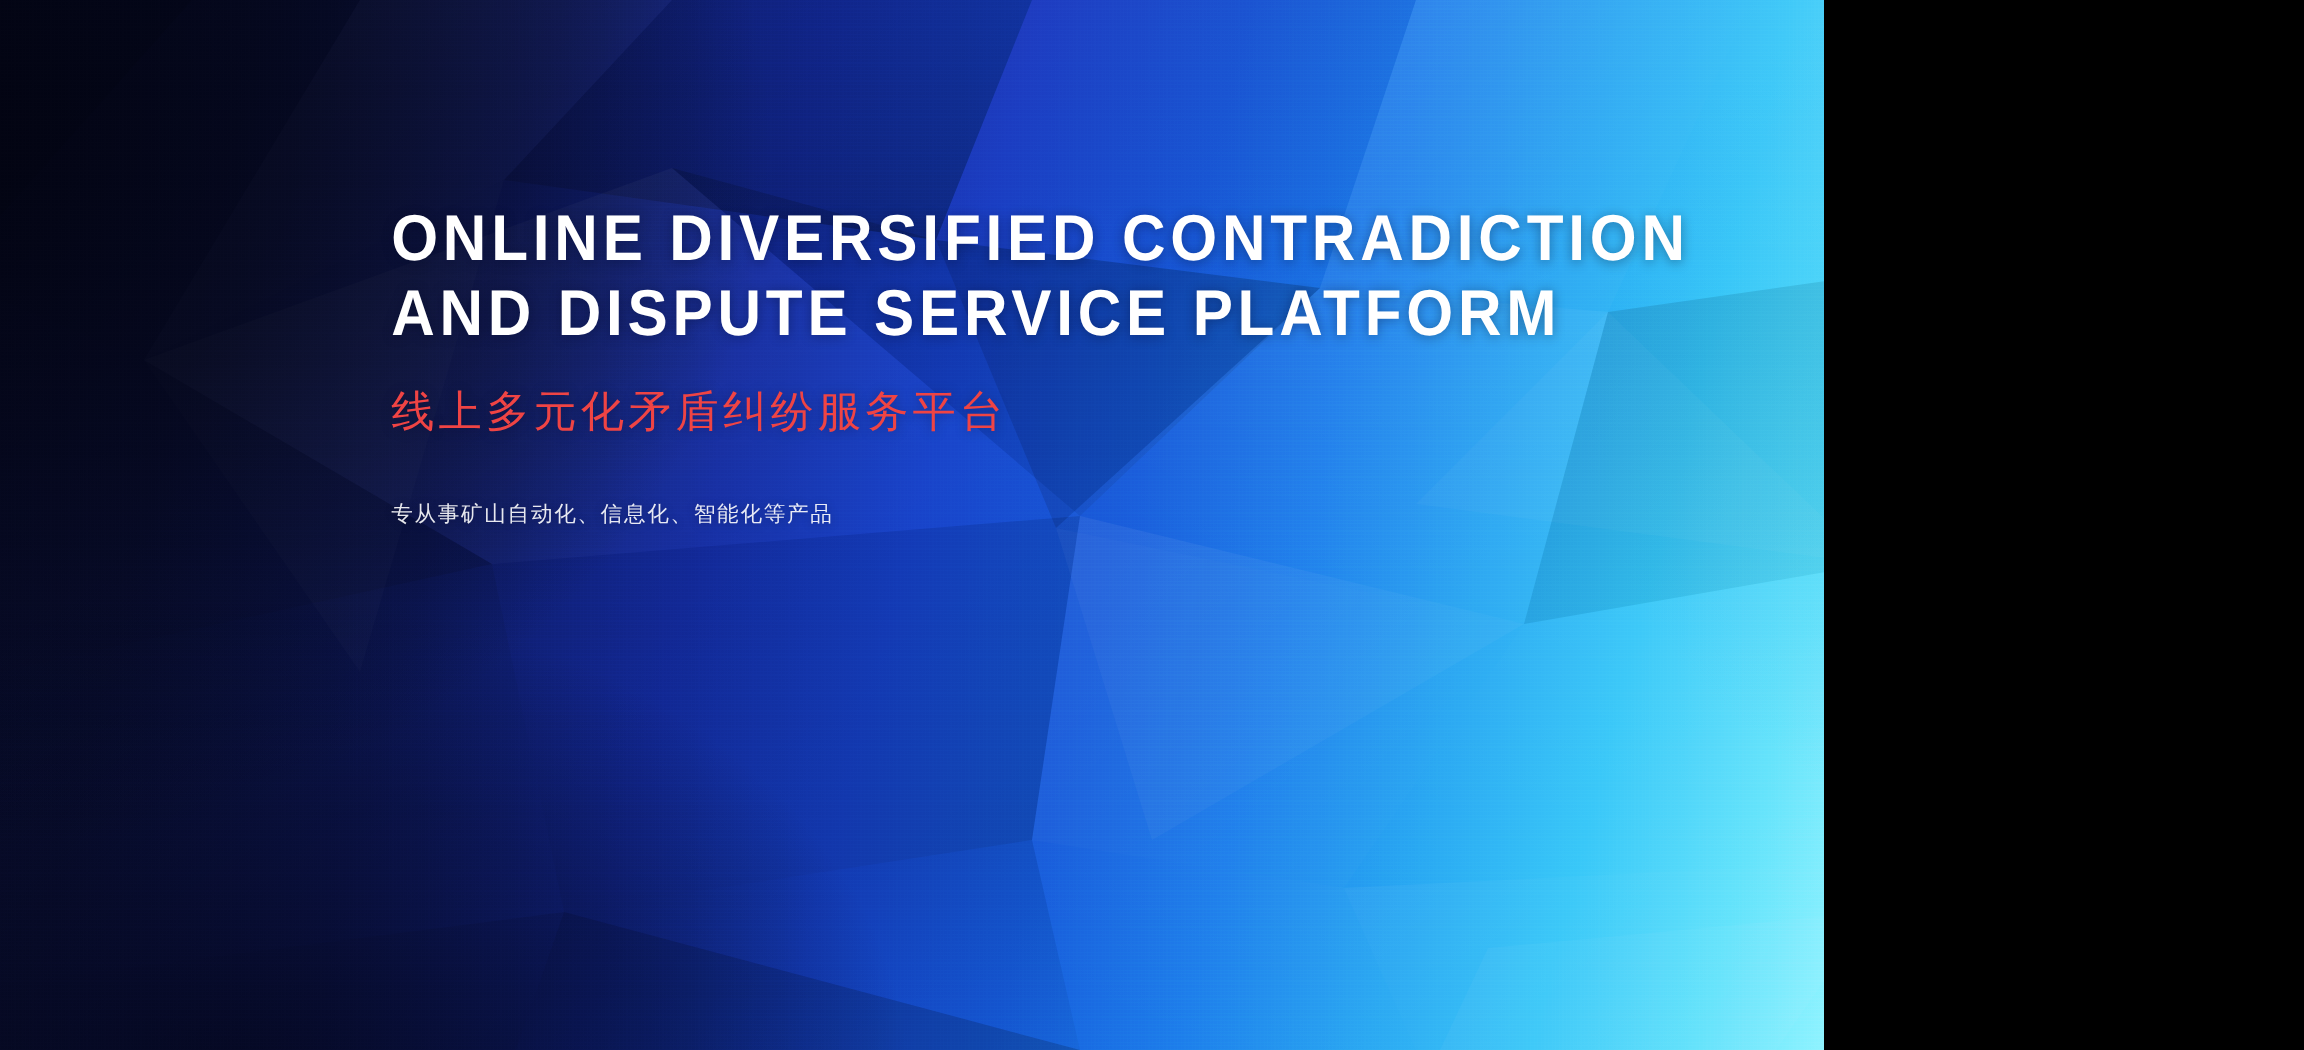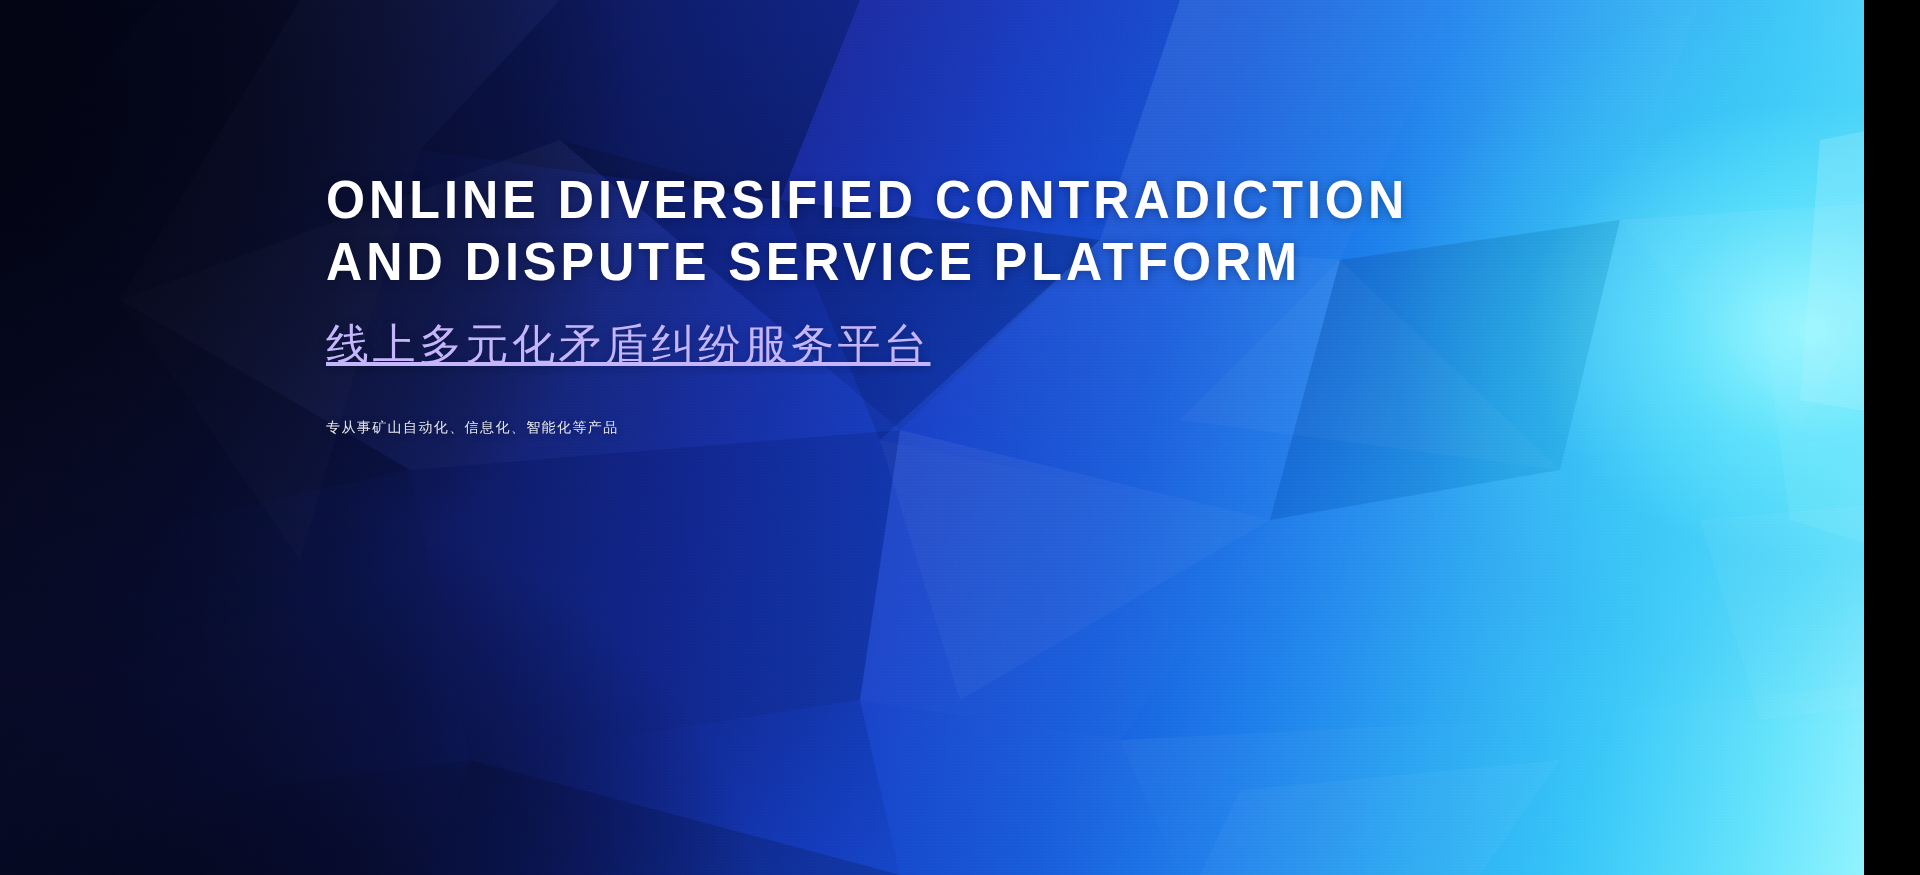--- a/index.html
+++ b/index.html
@@ -7,21 +7,21 @@
     margin: 0;
     padding: 0;
     background: #000;
   }
   body {
     font-family: "Liberation Sans", "DejaVu Sans", sans-serif;
   }
 
   #hero-banner {
     position: relative;
-    width: 1864px;
+    width: 1520px;
     height: 875px;
     overflow: hidden;
     background: #0a1030;
   }
 
   
   .bg-svg {
     position: absolute;
     inset: 0;
     width: 1920px;
@@ -99,40 +99,39 @@
     letter-spacing: 4.3px;
     text-transform: uppercase;
     white-space: pre-line;
     transform: scaleX(0.93);
     transform-origin: left center;
     text-shadow: 0 1px 10px rgba(4,10,40,0.38);
   }
 
   #headline-cn {
     margin: 26px 0 0 0;
-    color: #c4b5fd;
+    color: #ef4444;
     font-family: "DejaVu Sans", "Liberation Sans", sans-serif;
-    font-size: 43px;
+    font-size: 36px;
     font-weight: 400;
     line-height: 52px;
     letter-spacing: 3.5px;
     text-shadow: 0 1px 10px rgba(4,10,40,0.35);
-    text-decoration: underline;
   }
 
   #hero-description {
     margin: 40px 0 0 0;
     padding: 0;
     list-style: none;
   }
 
   #hero-description li {
     color: rgba(255,255,255,0.90);
-    font-family: Liberation Mono, monospace;
-    font-size: 14px;
+    font-family: Liberation Serif, serif;
+    font-size: 18px;
     font-weight: 400;
     line-height: 37px;
     letter-spacing: 1.4px;
     text-shadow: 0 1px 7px rgba(4,10,40,0.35);
   }
 </style>
 </head>
 <body>
 
 <div id="hero-banner">

